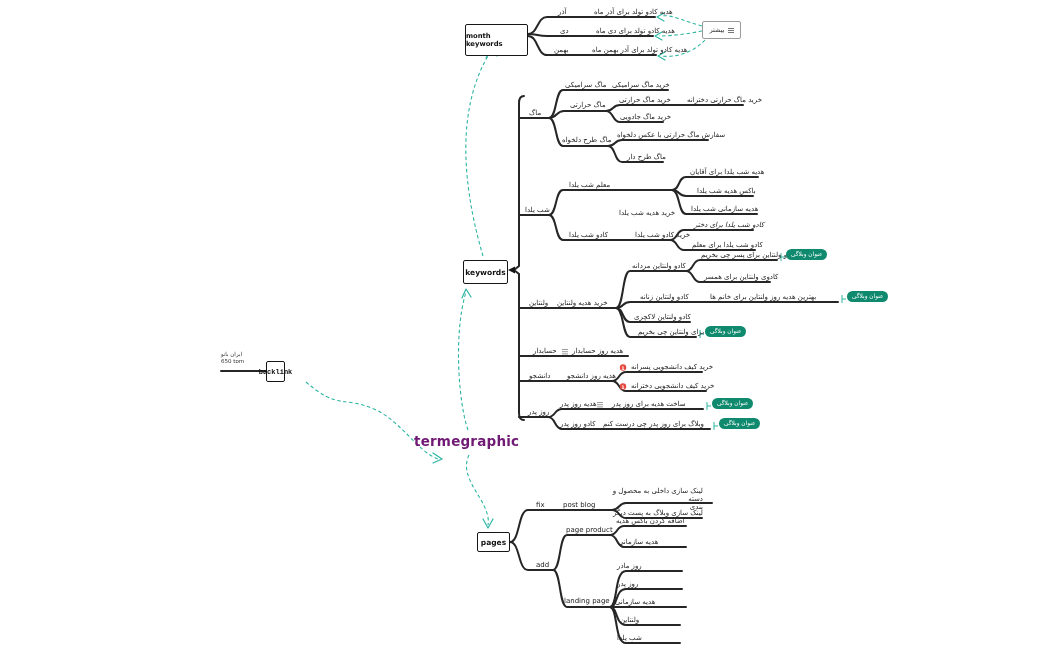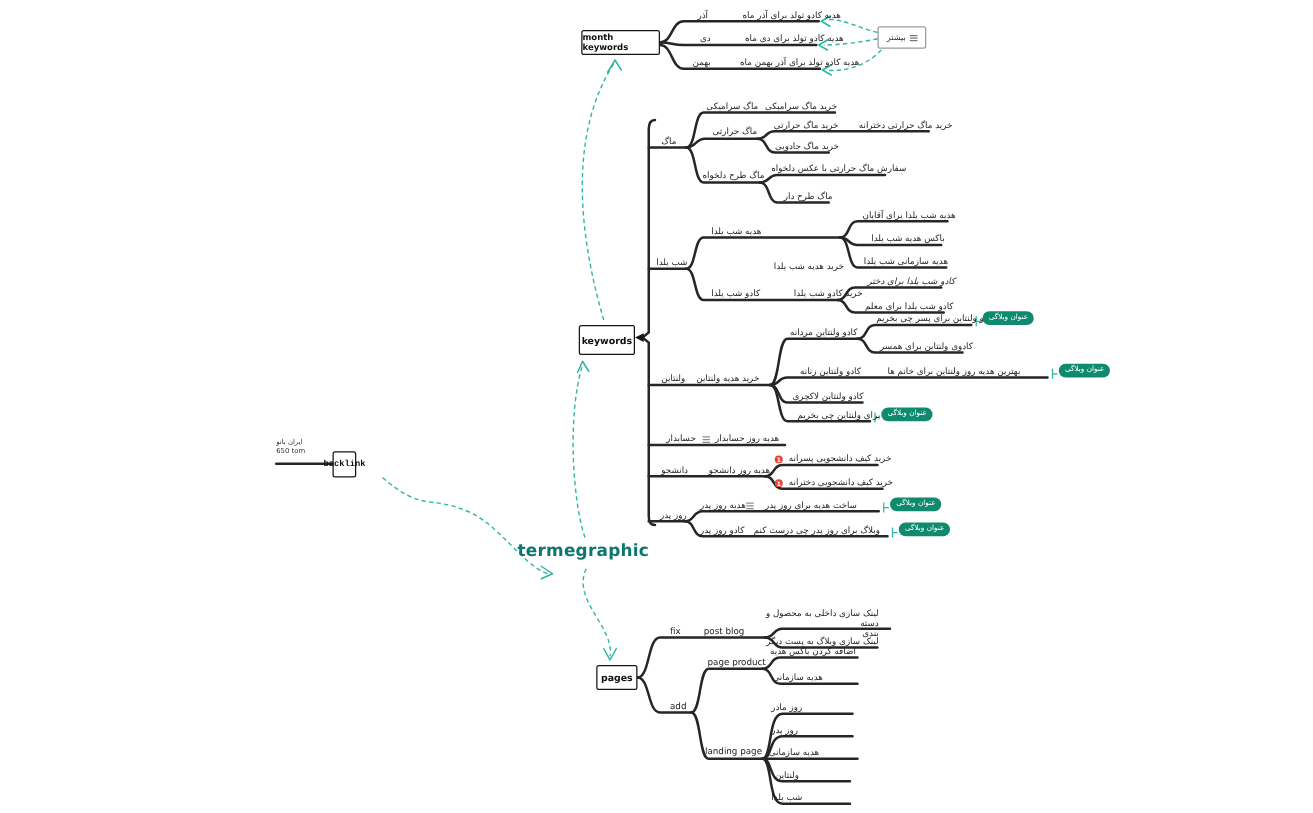--- a/index.html
+++ b/index.html
@@ -11,21 +11,21 @@
   .node{position:absolute;background:#fff;border:1.8px solid #161616;border-radius:2px;
         display:flex;align-items:center;justify-content:center;font-weight:bold;
         font-size:7px;color:#101010;box-sizing:border-box;}
   .node-light{position:absolute;background:#fff;border:1px solid #9a9a9a;border-radius:2px;
         display:flex;align-items:center;justify-content:center;gap:3px;
         font-size:6.5px;color:#333;box-sizing:border-box;}
   .hb{display:inline-block;width:6px;height:1px;background:#777;
       box-shadow:0 2px 0 #777,0 4px 0 #777;transform:translateY(-2px);}
   .badge{position:absolute;background:#0f8a6e;color:#fff;font-size:5.8px;line-height:1;
          padding:2.5px 5px 3px;border-radius:6px;white-space:nowrap;direction:rtl;}
-  .root-label{position:absolute;font-size:13.5px;font-weight:bold;color:#0f766e;letter-spacing:.2px;}
+  .root-label{position:absolute;font-size:13.5px;font-weight:bold;color:#701a75;letter-spacing:.2px;}
   .two-line{position:absolute;font-size:7px;line-height:1.15;color:#222;direction:rtl;
             width:92px;text-align:right;}
   .two-line span{display:block;}
   .src-note{position:absolute;font-size:5.5px;line-height:1.3;color:#333;direction:ltr;text-align:left;}
 </style>
 </head>
 <body>
 
 <div id="canvas">
 
@@ -136,21 +136,21 @@
   </svg>
 
   <div class="root-label" style="left:414px;top:433px;">termegraphic</div>
 
   <div class="node" style="left:266px;top:361px;width:19px;height:21px;font-family:Liberation Mono, monospace;">backlink</div>
   <div class="src-note" style="left:221px;top:351px;">
     <span style="display:block;">ایران بانو</span>
     <span style="display:block;">650 tom</span>
   </div>
 
-  <div class="node" style="left:465px;top:24px;width:63px;height:20px;font-size:6.8px;">month keywords</div>
+  <div class="node" style="left:465px;top:24px;width:63px;height:32px;font-size:6.8px;">month keywords</div>
   <div class="lbl" style="left:558px;top:8px;">آذر</div>
   <div class="lbl" style="left:594px;top:8px;">هدیه کادو تولد برای آذر ماه</div>
   <div class="lbl" style="left:560px;top:27px;">دی</div>
   <div class="lbl" style="left:596px;top:27px;">هدیه کادو تولد برای دی ماه</div>
   <div class="lbl" style="left:554px;top:46px;">بهمن</div>
   <div class="lbl" style="left:592px;top:46px;">هدیه کادو تولد برای آذر بهمن ماه</div>
   <div class="node-light" style="left:702px;top:21px;width:39px;height:18px;">
     <span>بیشتر</span>
     <span class="hb"></span>
   </div>
@@ -162,21 +162,21 @@
   <div class="lbl" style="left:612px;top:81px;">خرید ماگ سرامیکی</div>
   <div class="lbl" style="left:570px;top:101px;">ماگ حرارتی</div>
   <div class="lbl" style="left:619px;top:96px;">خرید ماگ حرارتی</div>
   <div class="lbl" style="left:687px;top:96px;">خرید ماگ حرارتی دخترانه</div>
   <div class="lbl" style="left:620px;top:113px;">خرید ماگ جادویی</div>
   <div class="lbl" style="left:562px;top:136px;">ماگ طرح دلخواه</div>
   <div class="lbl" style="left:617px;top:131px;">سفارش ماگ حرارتی با عکس دلخواه</div>
   <div class="lbl" style="left:627px;top:153px;">ماگ طرح دار</div>
 
   <div class="lbl" style="left:525px;top:206px;">شب یلدا</div>
-  <div class="lbl" style="left:569px;top:181px;">هدیه شب یلدا</div>
+  <div class="lbl" style="left:569px;top:181px;">معلم شب یلدا</div>
   <div class="lbl" style="left:619px;top:181px;margin-top:28px;">خرید هدیه شب یلدا</div>
   <div class="lbl" style="left:690px;top:168px;">هدیه شب یلدا برای آقایان</div>
   <div class="lbl" style="left:697px;top:187px;">باکس هدیه شب یلدا</div>
   <div class="lbl" style="left:691px;top:205px;">هدیه سازمانی شب یلدا</div>
   <div class="lbl" style="left:569px;top:231px;">کادو شب یلدا</div>
   <div class="lbl" style="left:618px;top:231px;padding-left:17px;">خرید کادو شب یلدا</div>
   <div class="lbl" style="left:694px;top:221px;font-style:italic;">کادو شب یلدا برای دختر</div>
   <div class="lbl" style="left:692px;top:241px;">کادو شب یلدا برای معلم</div>
 
   <div class="lbl" style="left:529px;top:299px;">ولنتاین</div>

